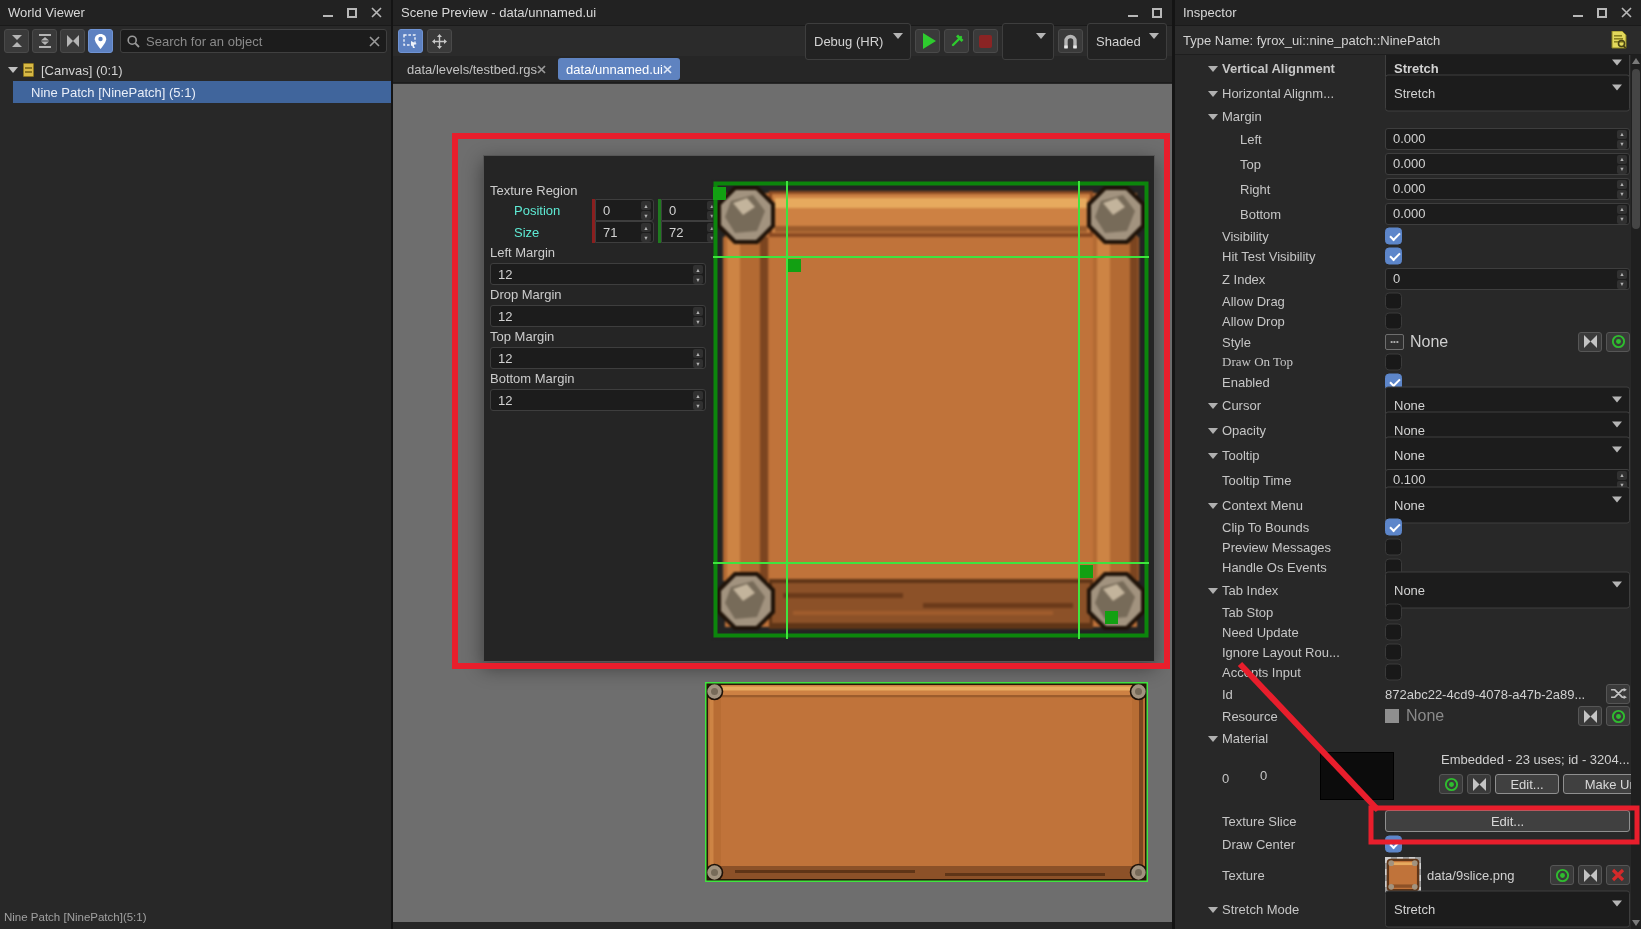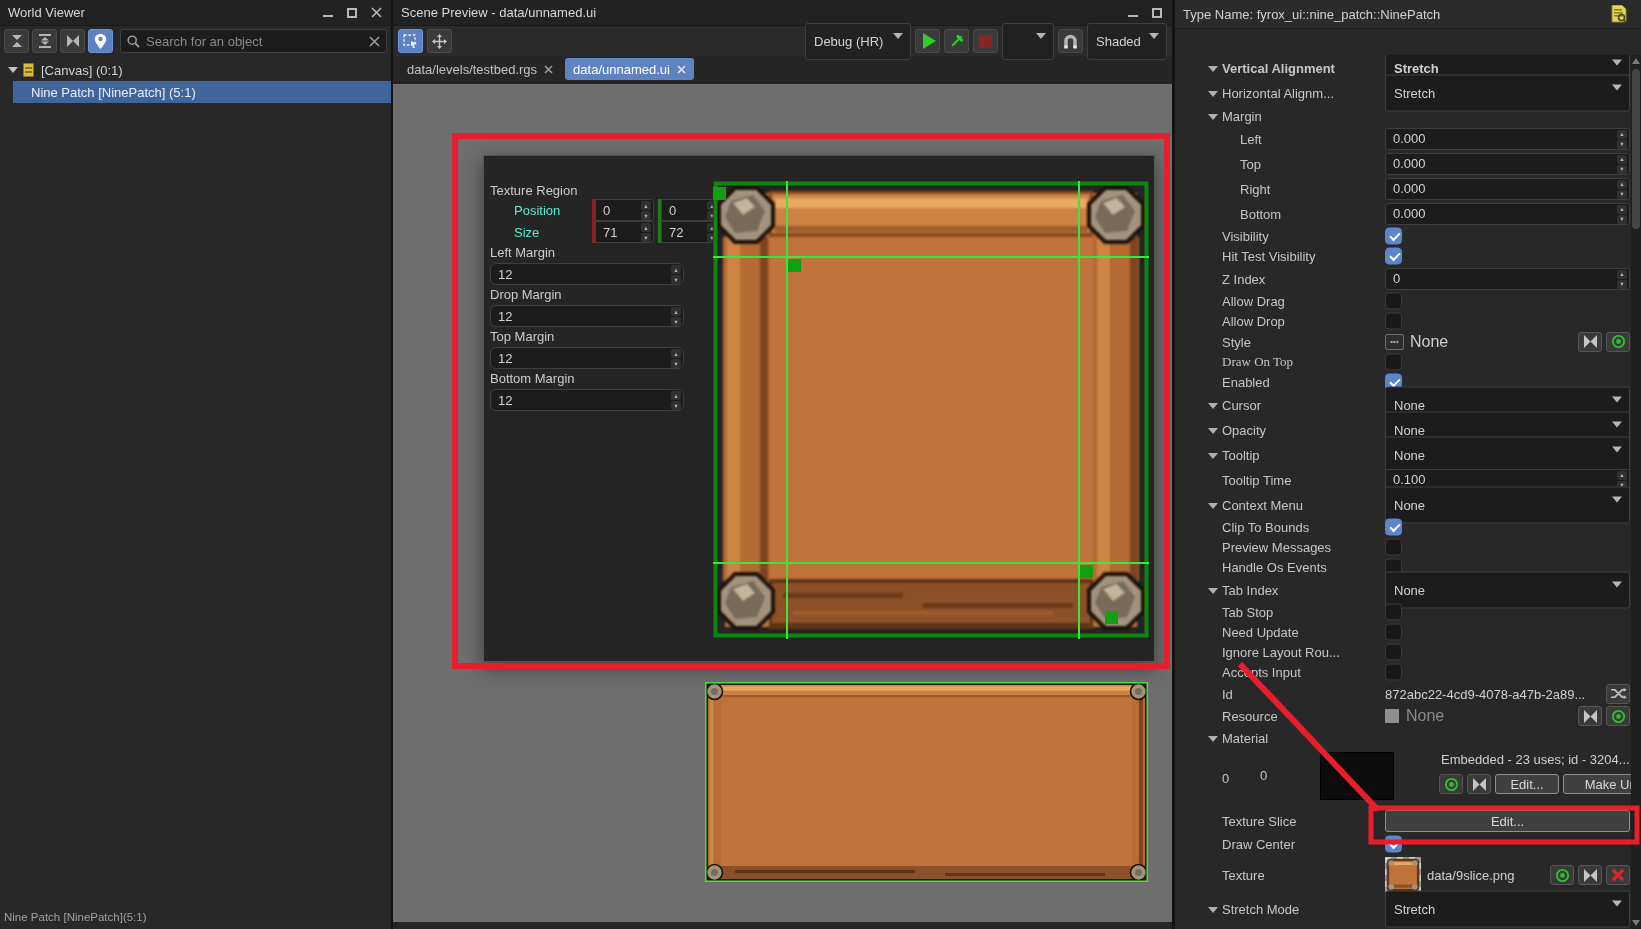--- a/index.html
+++ b/index.html
@@ -43,34 +43,34 @@
   .trow.sel { background:#40659c; margin-left:13px; color:#e8eef8; }
   .texp { width:0; height:0; border-left:5px solid transparent; border-right:5px solid transparent; border-top:6px solid #c0c0c0; margin:0 5px 0 8px; }
   .doc-ic { width:11px; height:14px; background:#d8b945; border:1px solid #8a7420; border-radius:1px; margin-right:7px; position:relative; }
   .doc-ic::after { content:""; position:absolute; left:1px; right:1px; top:3px; height:2px; background:#8a7420; box-shadow:0 4px 0 #8a7420; }
   .wv-status { position:absolute; left:4px; bottom:6px; font-size:11.5px; color:#a0a0a0; }
 
   
   .scene-toolbar { height:30px; background:#2b2b2b; display:flex; align-items:center; gap:4px; padding:0 5px; }
   .tool-dd { background:#222; }
   .tabbar { height:27px; background:#262626; display:flex; align-items:center; gap:4px; padding:0 6px; border-bottom:1px solid #1c1c1c; }
-  .tab { height:22px; display:flex; align-items:center; gap:7px; padding:0 8px; font-size:13px; color:#c2c2c2; border-radius:3px; }
+  .tab { height:22px; display:flex; align-items:center; padding:0 8px; font-size:13px; color:#c2c2c2; border-radius:3px; }
   .tab.active { background:#5f83c0; color:#ffffff; }
   .viewport { position:absolute; left:0; right:0; top:84px; bottom:0; background:#6e6e6e; overflow:hidden; }
   .scene-bottomstrip { position:absolute; left:0; right:0; bottom:0; height:7px; background:#262626; }
 
   
   #slice-window { position:absolute; left:90px; top:71px; width:672px; height:507px; background:#252525; border:1px solid #565656; box-shadow:0 6px 18px rgba(0,0,0,.45); }
   #slice-window .titlebar { height:24px; background:#1f1f1f; }
   .sw-label { position:absolute; font-size:13px; color:#cccccc; }
   .sw-row-label { position:absolute; font-size:13px; color:#5eead4; }
   .axis-spin { position:absolute; display:flex; height:22px; }
   .axis-bar { width:3px; height:22px; flex:0 0 auto; }
   .axis-spin .spinbox { width:59px; border-radius:0 3px 3px 0; }
-  .marg-spin { position:absolute; left:6px; width:194px;border-radius:6px; }
+  .marg-spin { position:absolute; left:6px; width:216px; }
   #tex-preview { position:absolute; left:229px; top:25px; width:436px; height:458px; }
   #tex-preview .wood { position:absolute; inset:0; filter:blur(1.1px); }
   #tex-preview .overlay { position:absolute; inset:0; }
 
   
   #np-preview { position:absolute; left:312px; top:598px; width:443px; height:200px; }
   #np-preview .wood { position:absolute; inset:0; filter:blur(0.5px); }
 
   
   .type-row { position:relative; height:29px; background:#2b2b2b; display:flex; align-items:center; padding:0 8px; border-bottom:1px solid #1e1e1e; font-size:13px; color:#d2d2d2; }
@@ -399,20 +399,36 @@
         <svg style="position:absolute;inset:0" viewBox="0 0 443 200">
           <rect x="0.75" y="0.75" width="441.5" height="198.5" fill="none" stroke="#3fe43f" stroke-width="1.5"></rect>
         </svg>
       </div>
 
       <div class="scene-bottomstrip"></div>
     </div>
   </section>
 
   <section class="panel" id="inspector">
+    <div class="titlebar">
+      <span class="title">Inspector</span>
+      <span class="winbtns">
+        <span class="wbtn">
+            <i class="ic-min"></i>
+          </span>
+        <span class="wbtn">
+            <i class="ic-max"></i>
+          </span>
+        <span class="wbtn">
+          <svg width="11" height="11" viewBox="0 0 11 11">
+              <path d="M1 1 L10 10 M10 1 L1 10" stroke="#b8b8b8" stroke-width="1.6"></path>
+            </svg>
+        </span>
+      </span>
+    </div>
     <div class="type-row">
       <span>Type Name: fyrox_ui::nine_patch::NinePatch</span>
       <span class="typeicon">
         <svg width="16" height="18" viewBox="0 0 16 18">
           <path d="M1 0 H11 L15 4 V17 H1 Z" fill="#e3d95c" stroke="#8a8220" stroke-width="1"></path>
           <rect x="3" y="4" width="8" height="1.6" fill="#8a8220"></rect>
           <rect x="3" y="7" width="9" height="1.6" fill="#8a8220"></rect>
           <rect x="3" y="10" width="9" height="1.6" fill="#8a8220"></rect>
           <circle cx="10.5" cy="12.5" r="3" fill="none" stroke="#4a4516" stroke-width="1.6"></circle>
           <path d="M12.5 14.8 L15 17.4" stroke="#4a4516" stroke-width="1.8"></path>

